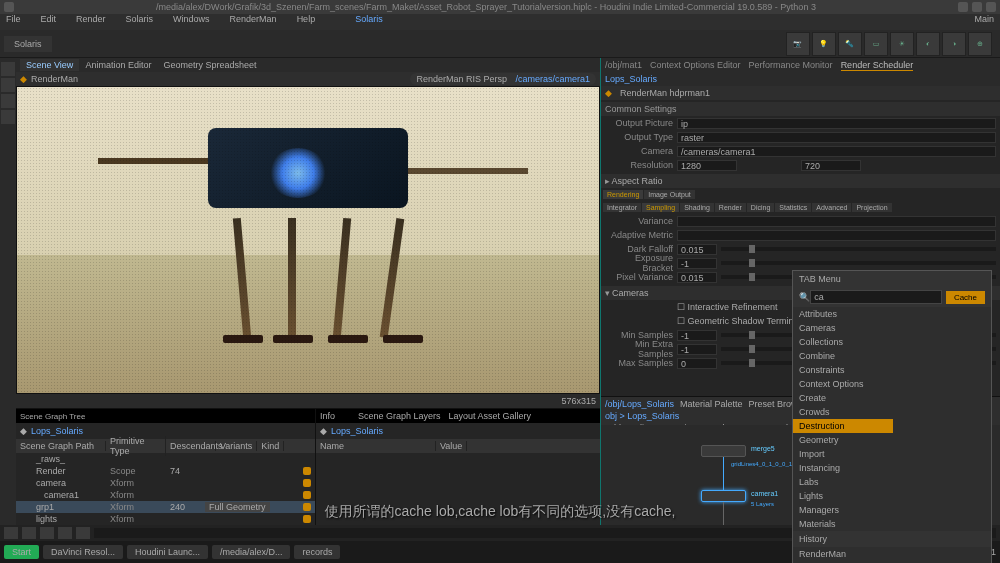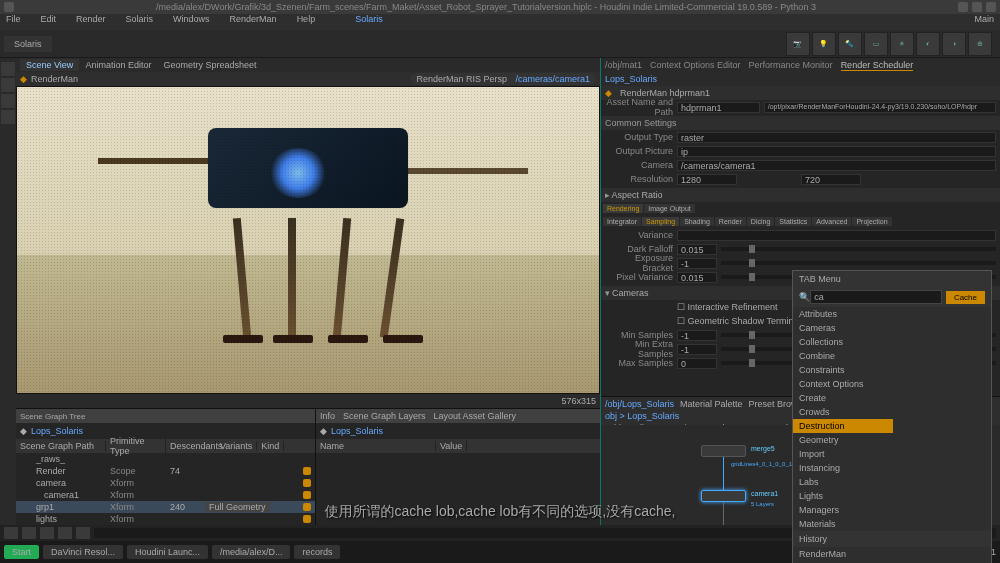--- a/index.html
+++ b/index.html
@@ -28,21 +28,21 @@
 .robot-arm1{position:absolute;top:50px;left:-20px;width:140px;height:6px;background:#4a3820}
 .robot-arm2{position:absolute;top:60px;right:-30px;width:150px;height:6px;background:#5a4830}
 .robot-leg{position:absolute;width:8px;height:120px;background:linear-gradient(180deg,#3a3020,#6a5030);bottom:10px}
 .leg1{left:120px;transform:rotate(-5deg)}.leg2{left:170px}.leg3{left:220px;transform:rotate(5deg)}.leg4{left:270px;transform:rotate(8deg)}
 .robot-foot{position:absolute;bottom:5px;width:40px;height:8px;background:#2a1810;border-radius:2px}
 .foot1{left:105px}.foot2{left:155px}.foot3{left:210px}.foot4{left:265px}
 .grain{position:absolute;inset:0;background-image:radial-gradient(#000 1px,transparent 1px);background-size:3px 3px;opacity:0.15;mix-blend-mode:multiply}
 .vp-bottom{height:14px;background:#2a2a2a;display:flex;align-items:center;justify-content:flex-end;padding:0 4px;font-size:8px;gap:6px}
 .lower-left{height:140px;display:flex;background:#252525;border-top:1px solid #111}
 .sg-panel{width:300px;border-right:1px solid #111;display:flex;flex-direction:column}
-.panel-hd{height:14px;background:#404040;padding:0 4px;font-size:8px;display:flex;align-items:center}
+.panel-hd{height:14px;background:#000000;padding:0 4px;font-size:8px;display:flex;align-items:center}
 .input-row{height:16px;display:flex;align-items:center;padding:0 4px;gap:4px}
 .tree-hd{height:14px;display:flex;background:#333;font-size:8px;align-items:center}
 .tree-hd div{padding:0 4px;border-right:1px solid #222}
 .tree{flex:1;overflow:hidden;font-size:8px}
 .tree-row{display:flex;height:12px;align-items:center;padding-left:4px}
 .tree-row.sel{background:#3a4a5a}
 .tree-row .nm{width:90px;padding-left:8px}
 .tree-row .tp{width:60px;color:#888}
 .tree-row .dot{width:8px;height:8px;background:#c80;border-radius:2px;margin-left:auto;margin-right:4px}
 .detail-panel{flex:1;display:flex;flex-direction:column}
@@ -219,21 +219,21 @@
           <div class="tree-row">
               <span class="nm" style="padding-left:16px">materials</span>
               <span class="tp">Scope</span>
               <span class="dot"></span>
             </div>
         </div>
       </div>
       <div class="detail-panel">
         <div class="panel-hd">
           <span>Info</span>
-          <span style="margin-left:8px">Scene Graph Layers</span>
+          <span style="margin-left:23px">Scene Graph Layers</span>
           <span style="margin-left:8px">Layout Asset Gallery</span>
         </div>
         <div class="input-row">
             <span>◆</span>
             <span style="color:#6af">Lops_Solaris</span>
           </div>
         <div class="tree-hd">
             <div style="width:120px">Name</div>
             <div>Value</div>
           </div>
@@ -250,33 +250,28 @@
     </div>
     <div class="right-tabs">
         <span style="color:#6af">Lops_Solaris</span>
       </div>
 
     <div class="params">
       <div class="param-hd">
           <span style="color:#c80">◆</span>
           <span style="margin-left:8px">RenderMan  hdprman1</span>
         </div>
-      <div class="prow">
-          <span class="lbl">Asset Name and Path</span>
-          <span class="val">hdprman1</span>
-          <span class="val" style="flex:3;font-size:7px">/opt/pixar/RenderManForHoudini-24.4-py3/19.0.230/soho/LOP/hdpr</span>
-        </div>
       <div class="sect">Common Settings</div>
+      <div class="prow">
+          <span class="lbl">Output Picture</span>
+          <span class="val">ip</span>
+        </div>
       <div class="prow">
           <span class="lbl">Output Type</span>
           <span class="val">raster</span>
-        </div>
-      <div class="prow">
-          <span class="lbl">Output Picture</span>
-          <span class="val">ip</span>
         </div>
       <div class="prow">
           <span class="lbl">Camera</span>
           <span class="val">/cameras/camera1</span>
         </div>
       <div class="prow">
           <span class="lbl">Resolution</span>
           <span class="val" style="flex:0 0 60px">1280</span>
           <span class="val" style="flex:0 0 60px;margin-left:60px">720</span>
         </div>
@@ -290,20 +285,24 @@
         <span class="on">Sampling</span>
         <span>Shading</span>
         <span>Render</span>
         <span>Dicing</span>
         <span>Statistics</span>
         <span>Advanced</span>
         <span>Projection</span>
       </div>
       <div class="prow">
           <span class="lbl">Variance</span>
+          <span class="val"></span>
+        </div>
+      <div class="prow">
+          <span class="lbl">Adaptive Metric</span>
           <span class="val"></span>
         </div>
       <div class="prow">
           <span class="lbl">Dark Falloff</span>
           <span class="val" style="flex:0 0 40px">0.015</span>
           <span class="slider"></span>
         </div>
       <div class="prow">
           <span class="lbl">Exposure Bracket</span>
           <span class="val" style="flex:0 0 40px">-1</span>

